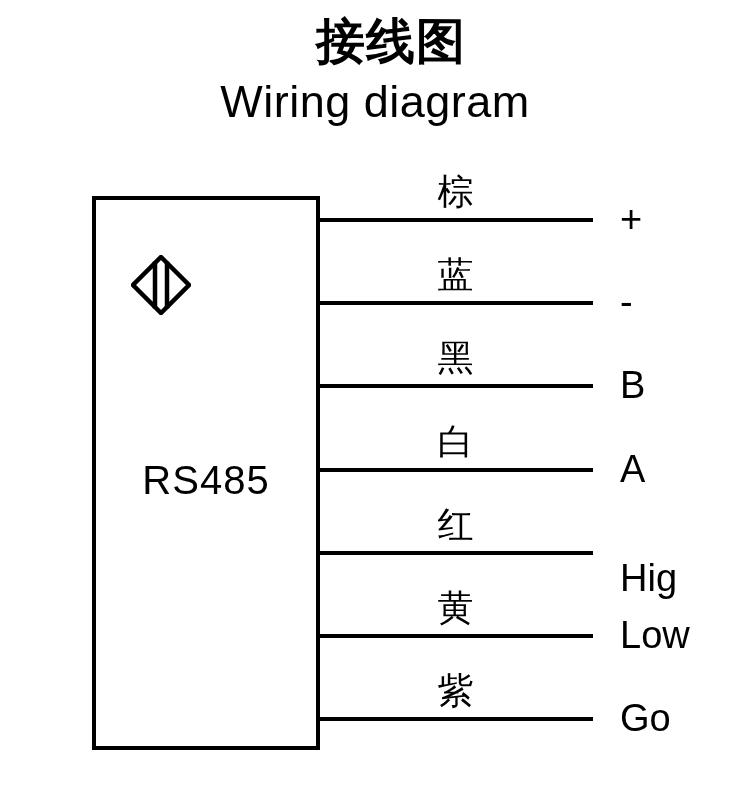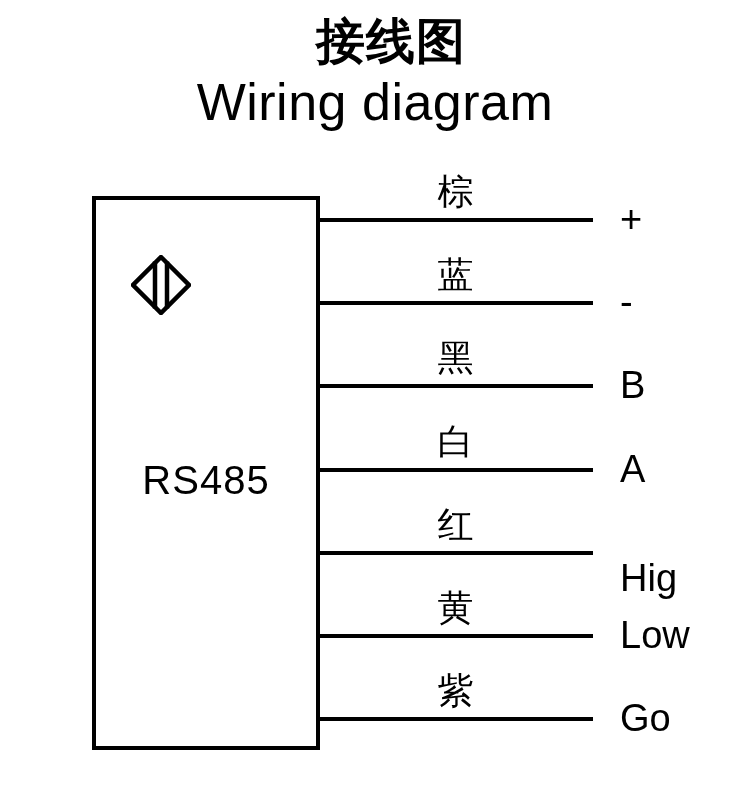--- a/index.html
+++ b/index.html
@@ -35,21 +35,21 @@
     line-height: 56px;
     letter-spacing: 1px;
     white-space: nowrap;
   }
   .title-en {
     position: absolute;
     left: 0;
     top: 76px;
     width: 750px;
     text-align: center;
-    font-size: 52px;
+    font-size: 45px;
     font-weight: normal;
     line-height: 52px;
     letter-spacing: 0.5px;
     white-space: nowrap;
   }
 
   
   .device-box {
     position: absolute;
     left: 92px;

